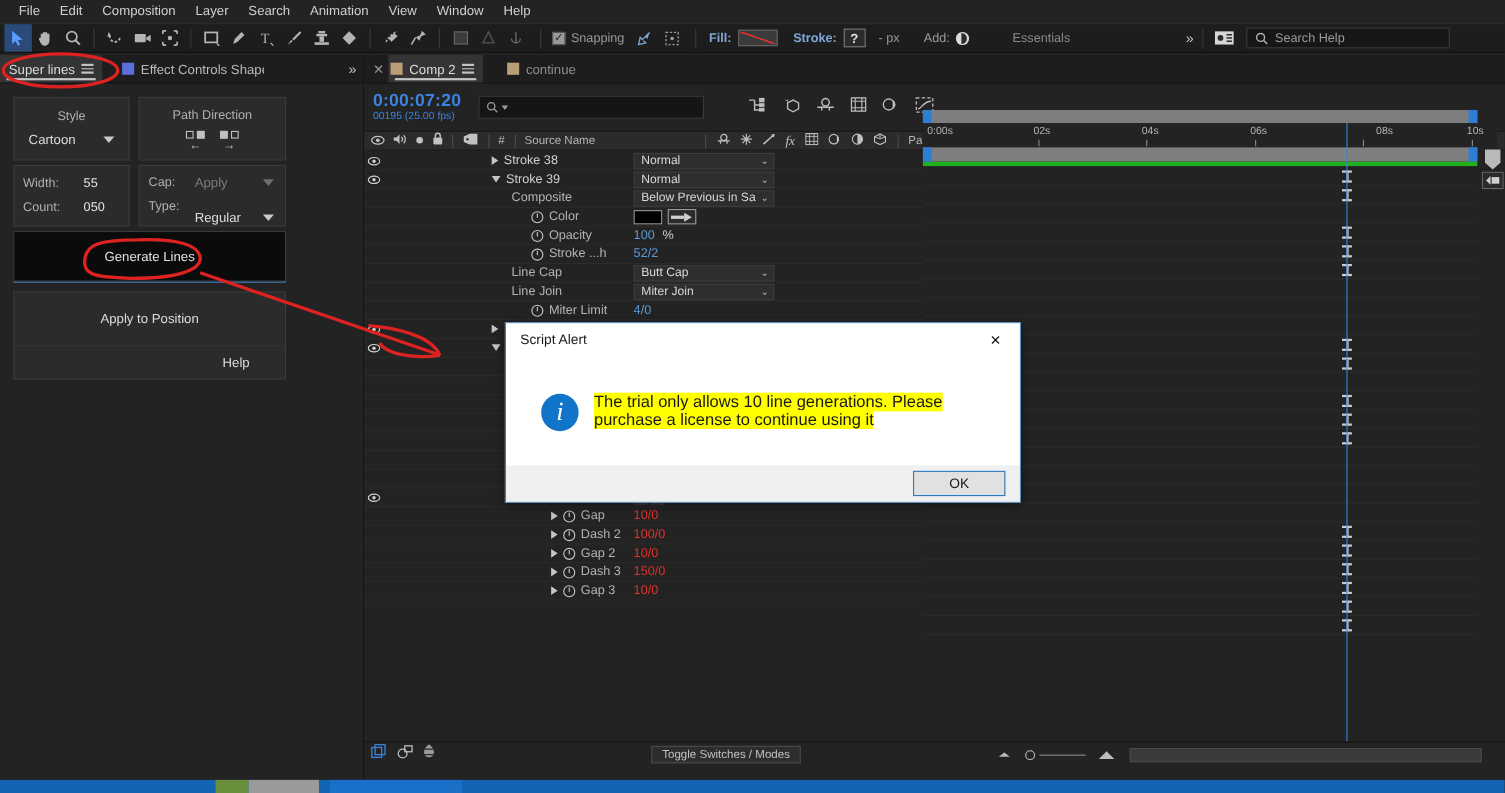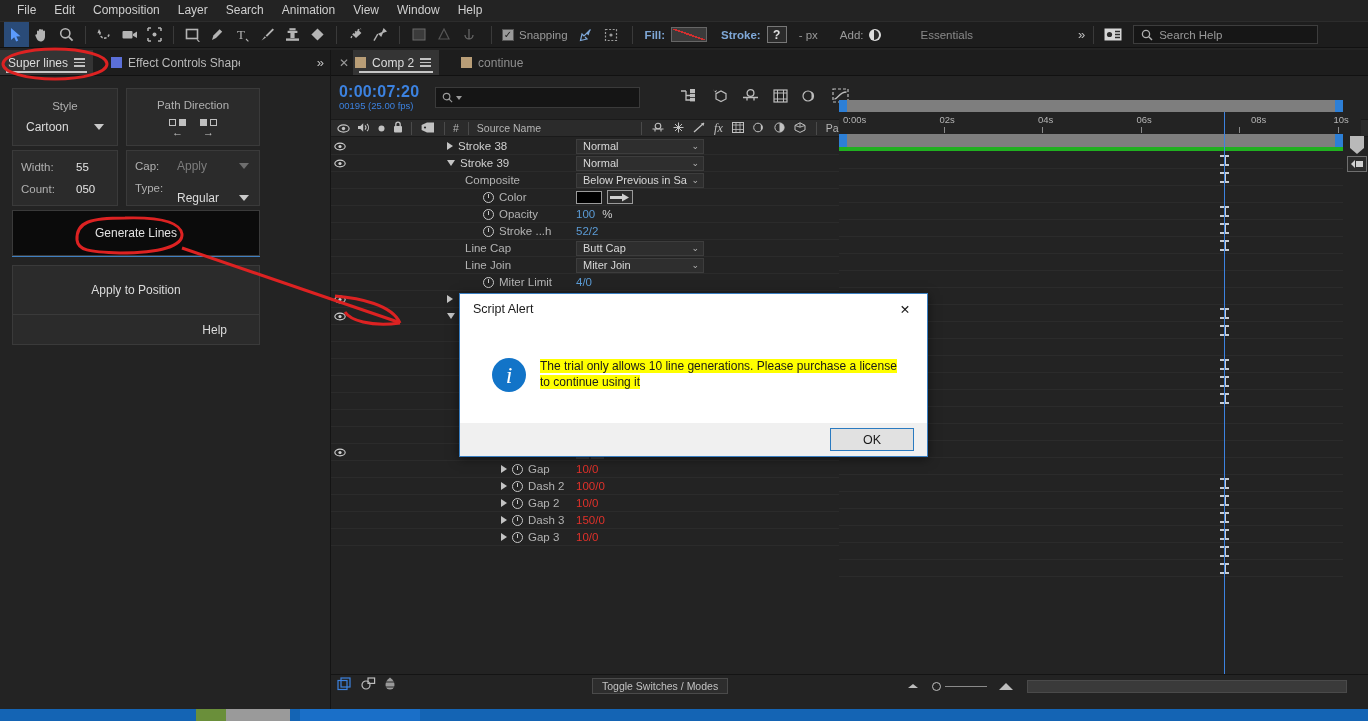--- a/index.html
+++ b/index.html
@@ -238,21 +238,21 @@
   .dlg-x {
     width: 44px; height:30px; display:flex; align-items:center; justify-content:center;
     font-size:16px; color:#333;
   }
   .dlg-body { height: 99px; background:#fff; display:flex; align-items:flex-start; padding: 34px 18px 0 32px; gap: 14px; }
   .info-ico {
     width: 34px; height:34px; border-radius:50%; background:#1274c8; flex: 0 0 34px;
     display:flex; align-items:center; justify-content:center; color:#fff;
     font-family:"Liberation Serif", serif; font-size: 24px; font-style: italic; line-height:1;
   }
-  .dlg-msg { font-size: 12px; color:#1a1a1a; line-height: 16px; max-width: 360px; }
+  .dlg-msg { font-size: 15px; color:#1a1a1a; line-height: 16px; max-width: 360px; }
   .dlg-msg span { background:#ffff00; box-decoration-break: clone; -webkit-box-decoration-break: clone; }
   .dlg-foot { height: 33px; background:#f0f0f0; display:flex; align-items:center; justify-content:flex-end; padding-right:13px; }
   .ok-btn {
     width: 84px; height: 23px; background:#e1e1e1; border:1px solid #2a7ac0;
     font-size:12.5px; color:#1a1a1a; display:flex;align-items:center;justify-content:center;
   }
 
   
   .annot { position:absolute; left:0; top:0; width:1368px; height:721px; pointer-events:none; }
 </style>

